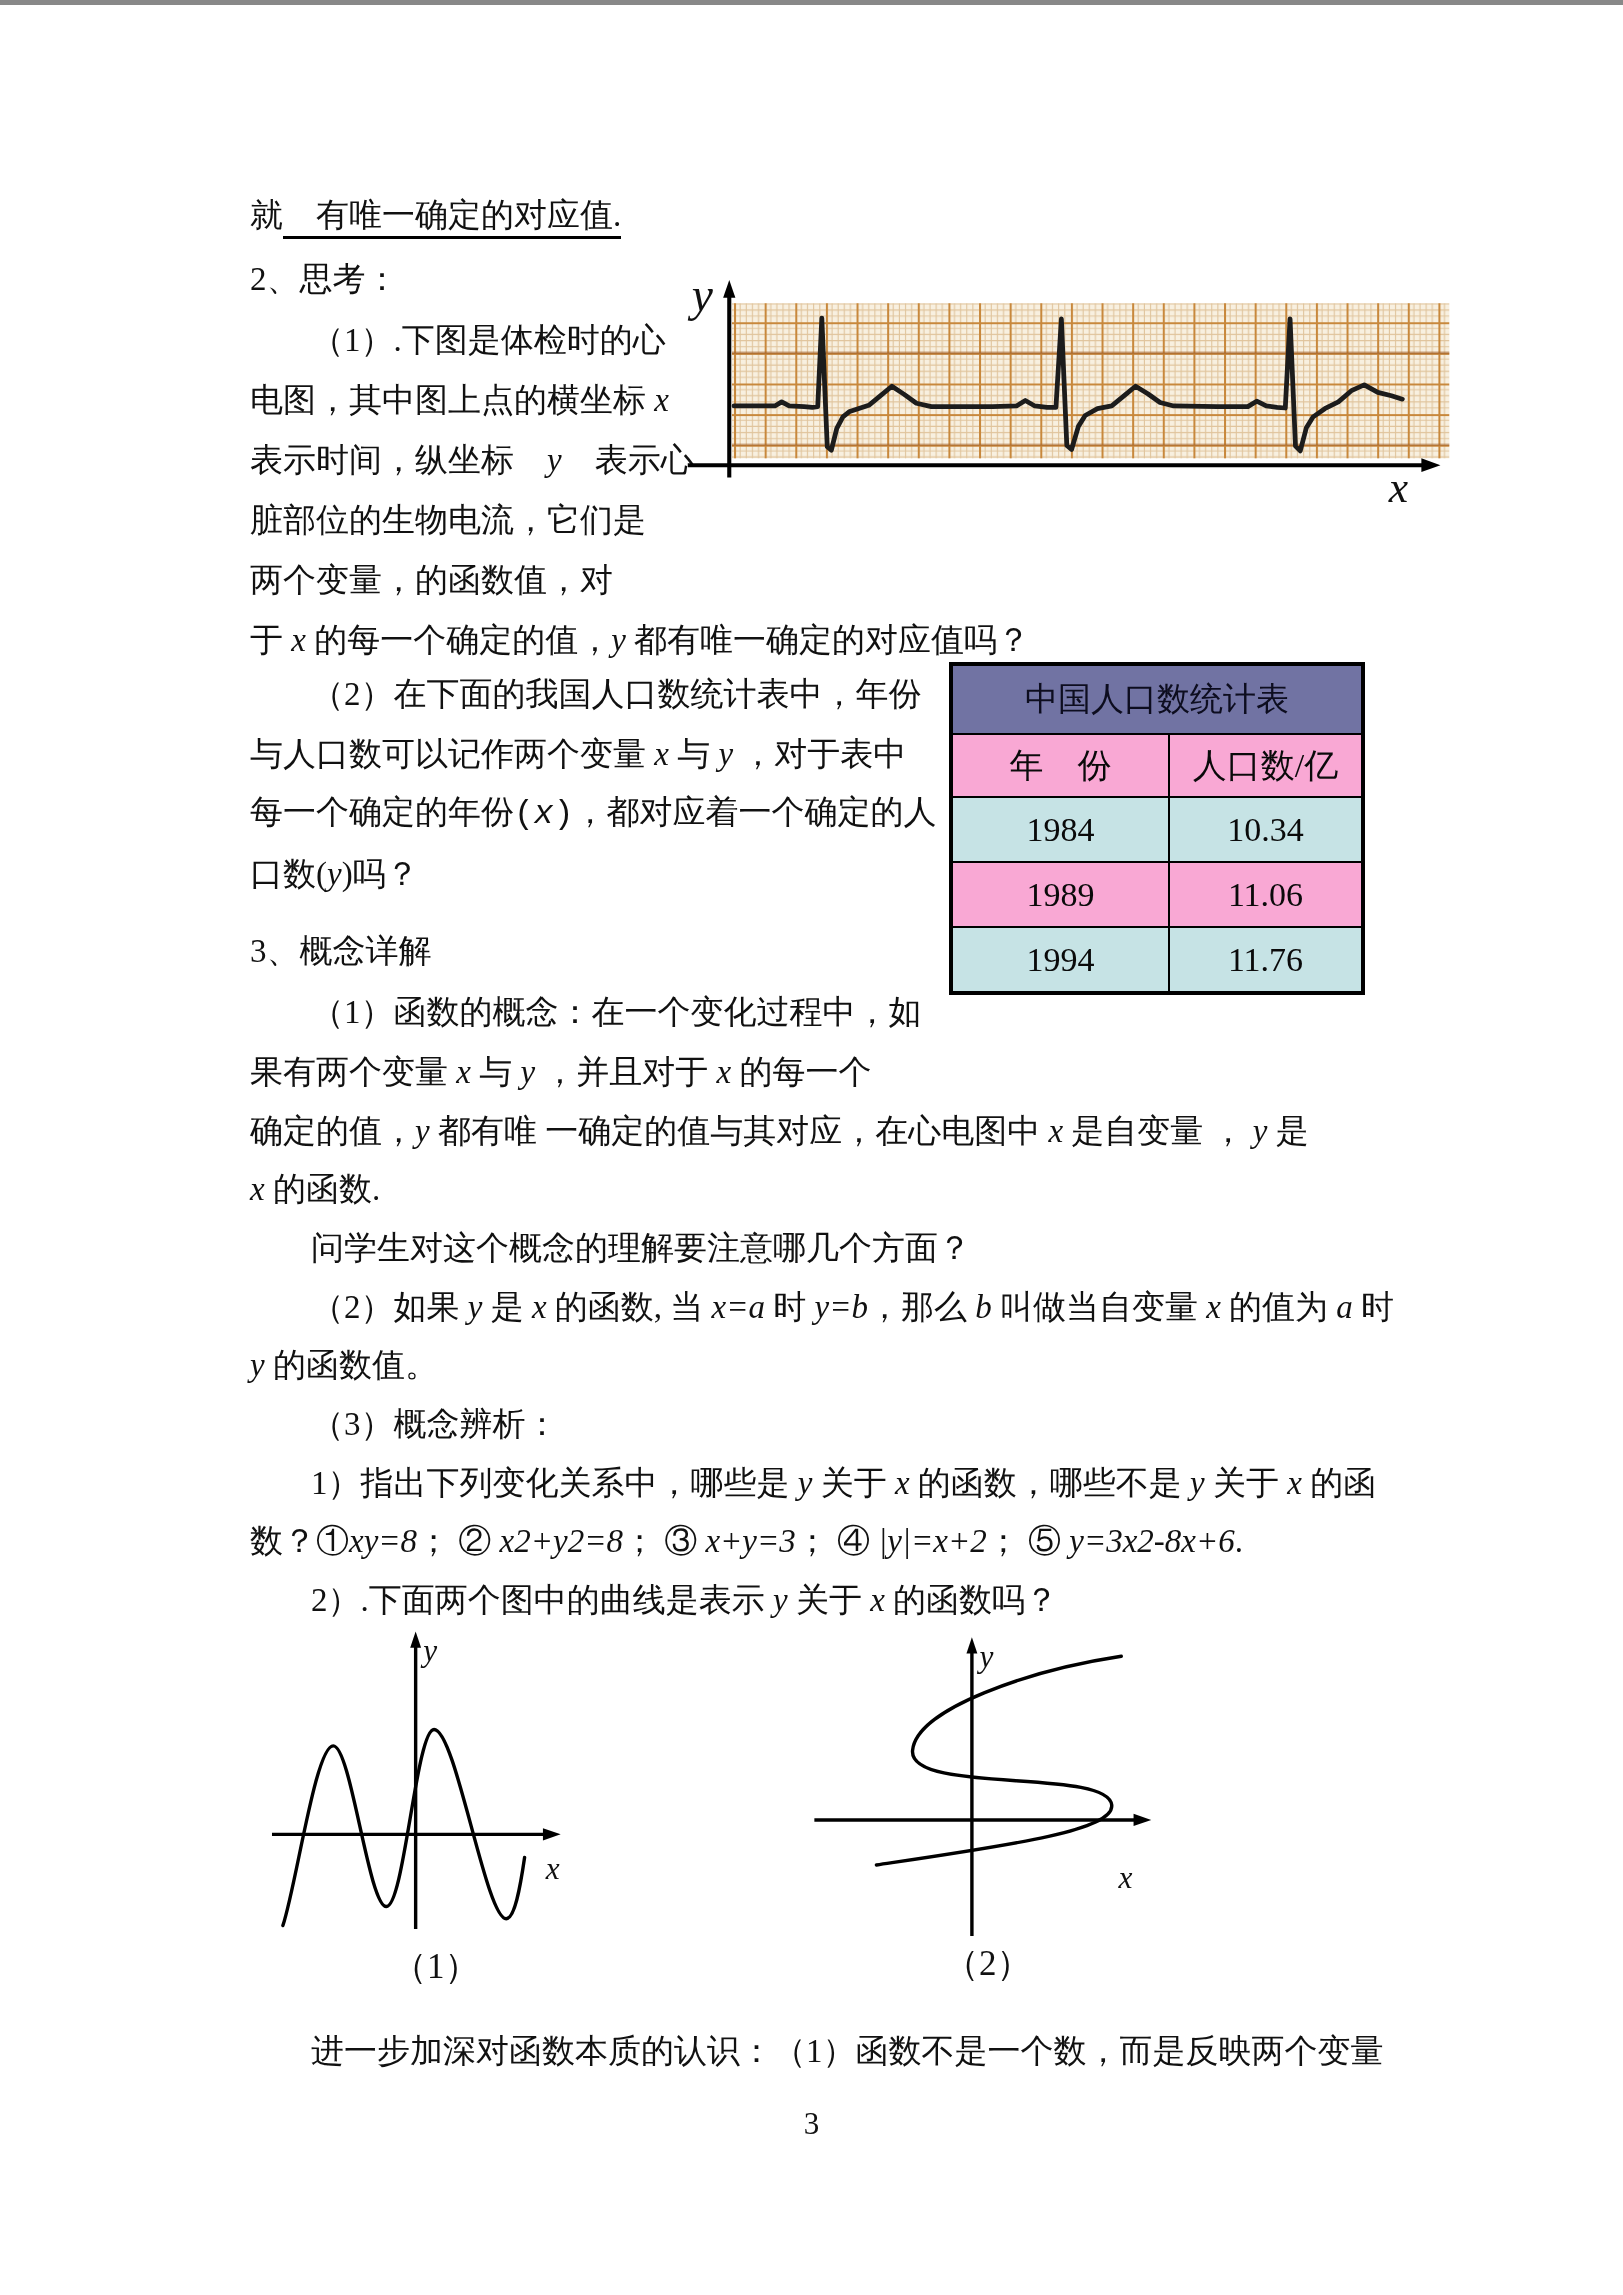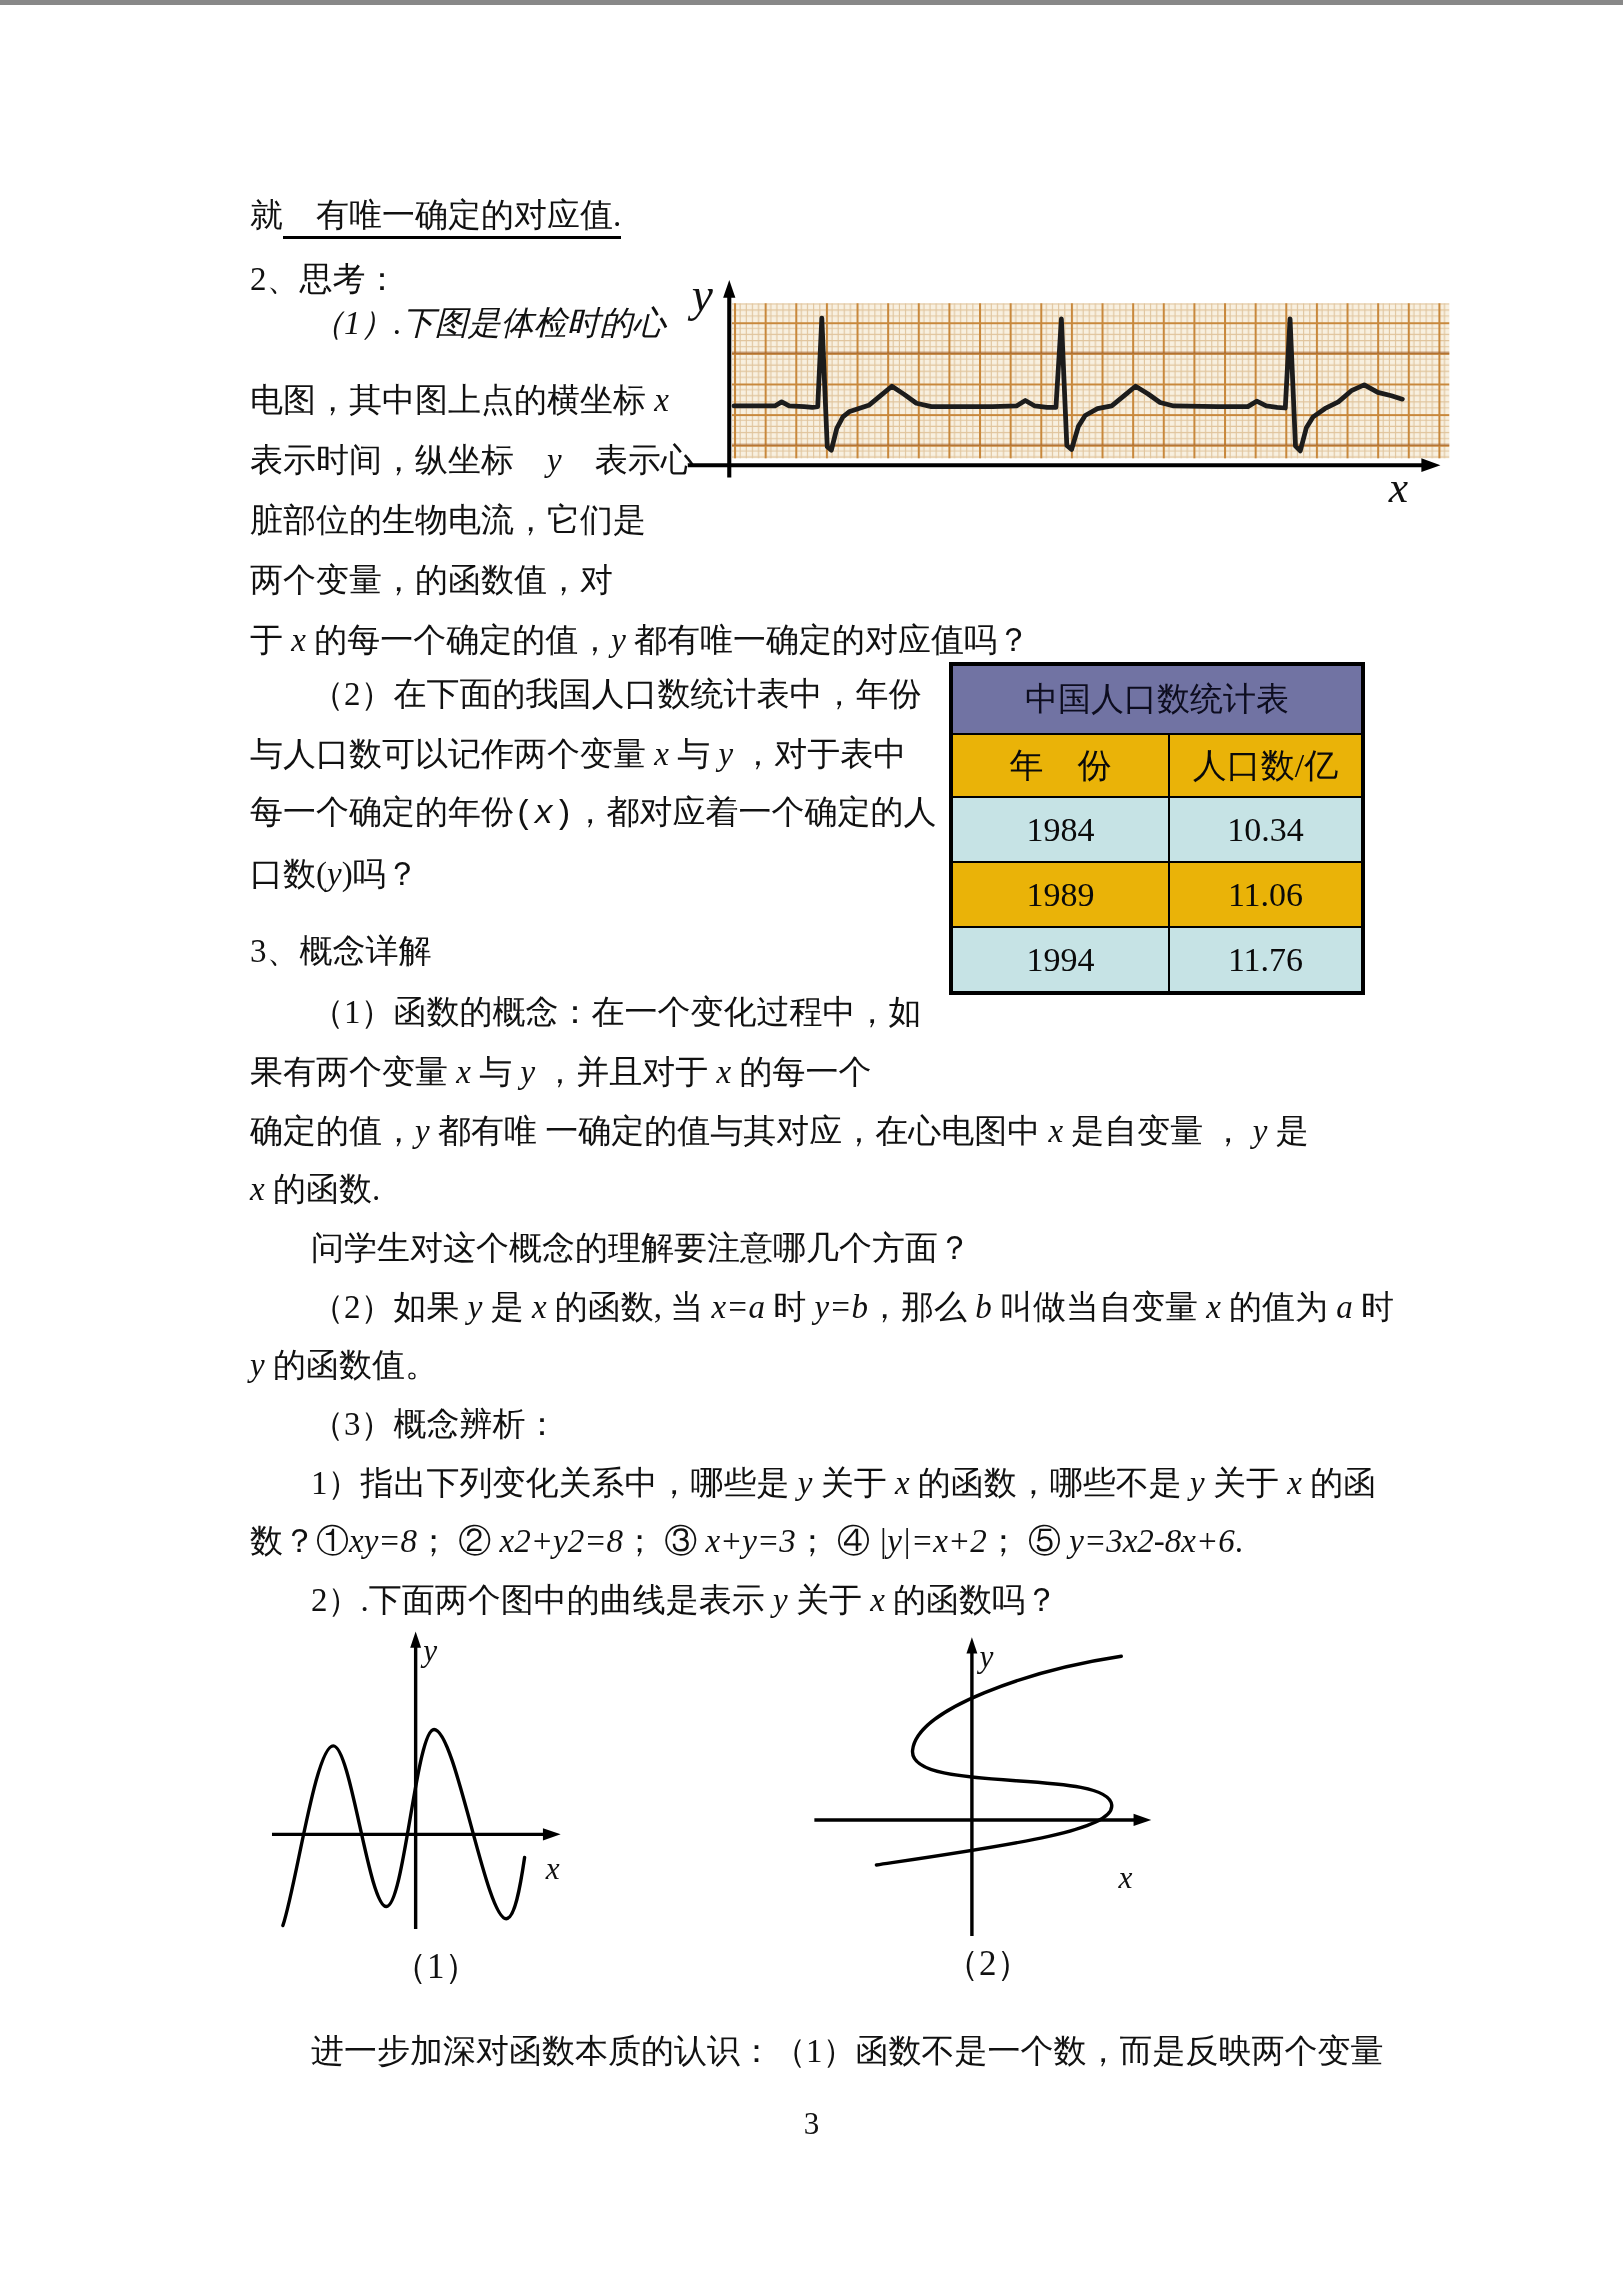--- a/index.html
+++ b/index.html
@@ -10,21 +10,21 @@
   }
   .tline{ position:absolute; font-size:33px; line-height:41px; white-space:nowrap; color:#111;}
   .seg-i{ font-style:italic; }
   .seg-u{ border-bottom:3.4px solid #000; padding-bottom:2.7px; }
   .fig-label{ position:absolute; font-size:35px; color:#111; }
   .page-number{ position:absolute; left:0; top:2101px; width:1623px; text-align:center; font-size:31px; color:#111;}
   
   .pop-table{
     position:absolute; left:949px; top:657px;
     border-collapse:collapse; table-layout:fixed;
-    border:4.8px solid #000; background:#eab308;
+    border:4.8px solid #000; background:#f9a8d4;
   }
   .pop-table td, .pop-table th{
     border:2.7px solid #000; text-align:center; vertical-align:middle;
     font-weight:normal; font-size:34px; color:#0a0a0a; padding:0;
   }
   .pop-table .col-year{ width:218px; }
   .pop-table .col-pop{ width:194px; }
   .pop-table .title-row td{
     height:67px; background:var(--title-bg,#7173a3); font-size:33px; color:#0d0d1f;
   }
@@ -35,21 +35,21 @@
   .axis-label{ font-style:italic; font-family:"Liberation Serif","DejaVu Serif",serif; }
 </style>
 </head>
 <body>
 
 <div class="page">
 
   <div>
       <div class="tline" style="left: 250px; top: 190px;"><span>就</span><span class="seg-u">　有唯一确定的对应值.</span></div>
       <div class="tline" style="left: 250px; top: 254px;"><span>2、思考：</span></div>
-      <div class="tline" style="left: 311px; top: 298px; font-style: italic;"><span>（1）.下图是体检时的心</span></div>
+      <div class="tline" style="left: 311px; top: 315px;"><span>（1）.下图是体检时的心</span></div>
       <div class="tline" style="left: 250px; top: 375px;"><span>电图，其中图上点的横坐标 </span><span class="seg-i">x</span></div>
       <div class="tline" style="left: 250px; top: 435px;"><span>表示时间，纵坐标　</span><span class="seg-i">y</span><span>　表示心</span></div>
       <div class="tline" style="left: 250px; top: 495px;"><span>脏部位的生物电流，它们是</span></div>
       <div class="tline" style="left: 250px; top: 555px;"><span>两个变量，的函数值，对</span></div>
       <div class="tline" style="left: 250px; top: 615px;"><span>于 </span><span class="seg-i">x</span><span> 的每一个确定的值，</span><span class="seg-i">y</span><span> 都有唯一确定的对应值吗？</span></div>
       <div class="tline" style="left: 311px; top: 669px;"><span>（2）在下面的我国人口数统计表中，年份</span></div>
       <div class="tline" style="left: 250px; top: 729px;"><span>与人口数可以记作两个变量 </span><span class="seg-i">x</span><span> 与 </span><span class="seg-i">y</span><span> ，对于表中</span></div>
       <div class="tline" style="left: 250px; top: 789px; font-family: Liberation Mono, monospace;"><span>每一个确定的年份(</span><span class="seg-i">x</span><span>)，都对应着一个确定的人</span></div>
       <div class="tline" style="left: 250px; top: 849px;"><span>口数(</span><span class="seg-i">y</span><span>)吗？</span></div>
       <div class="tline" style="left: 250px; top: 926px;"><span>3、概念详解</span></div>

